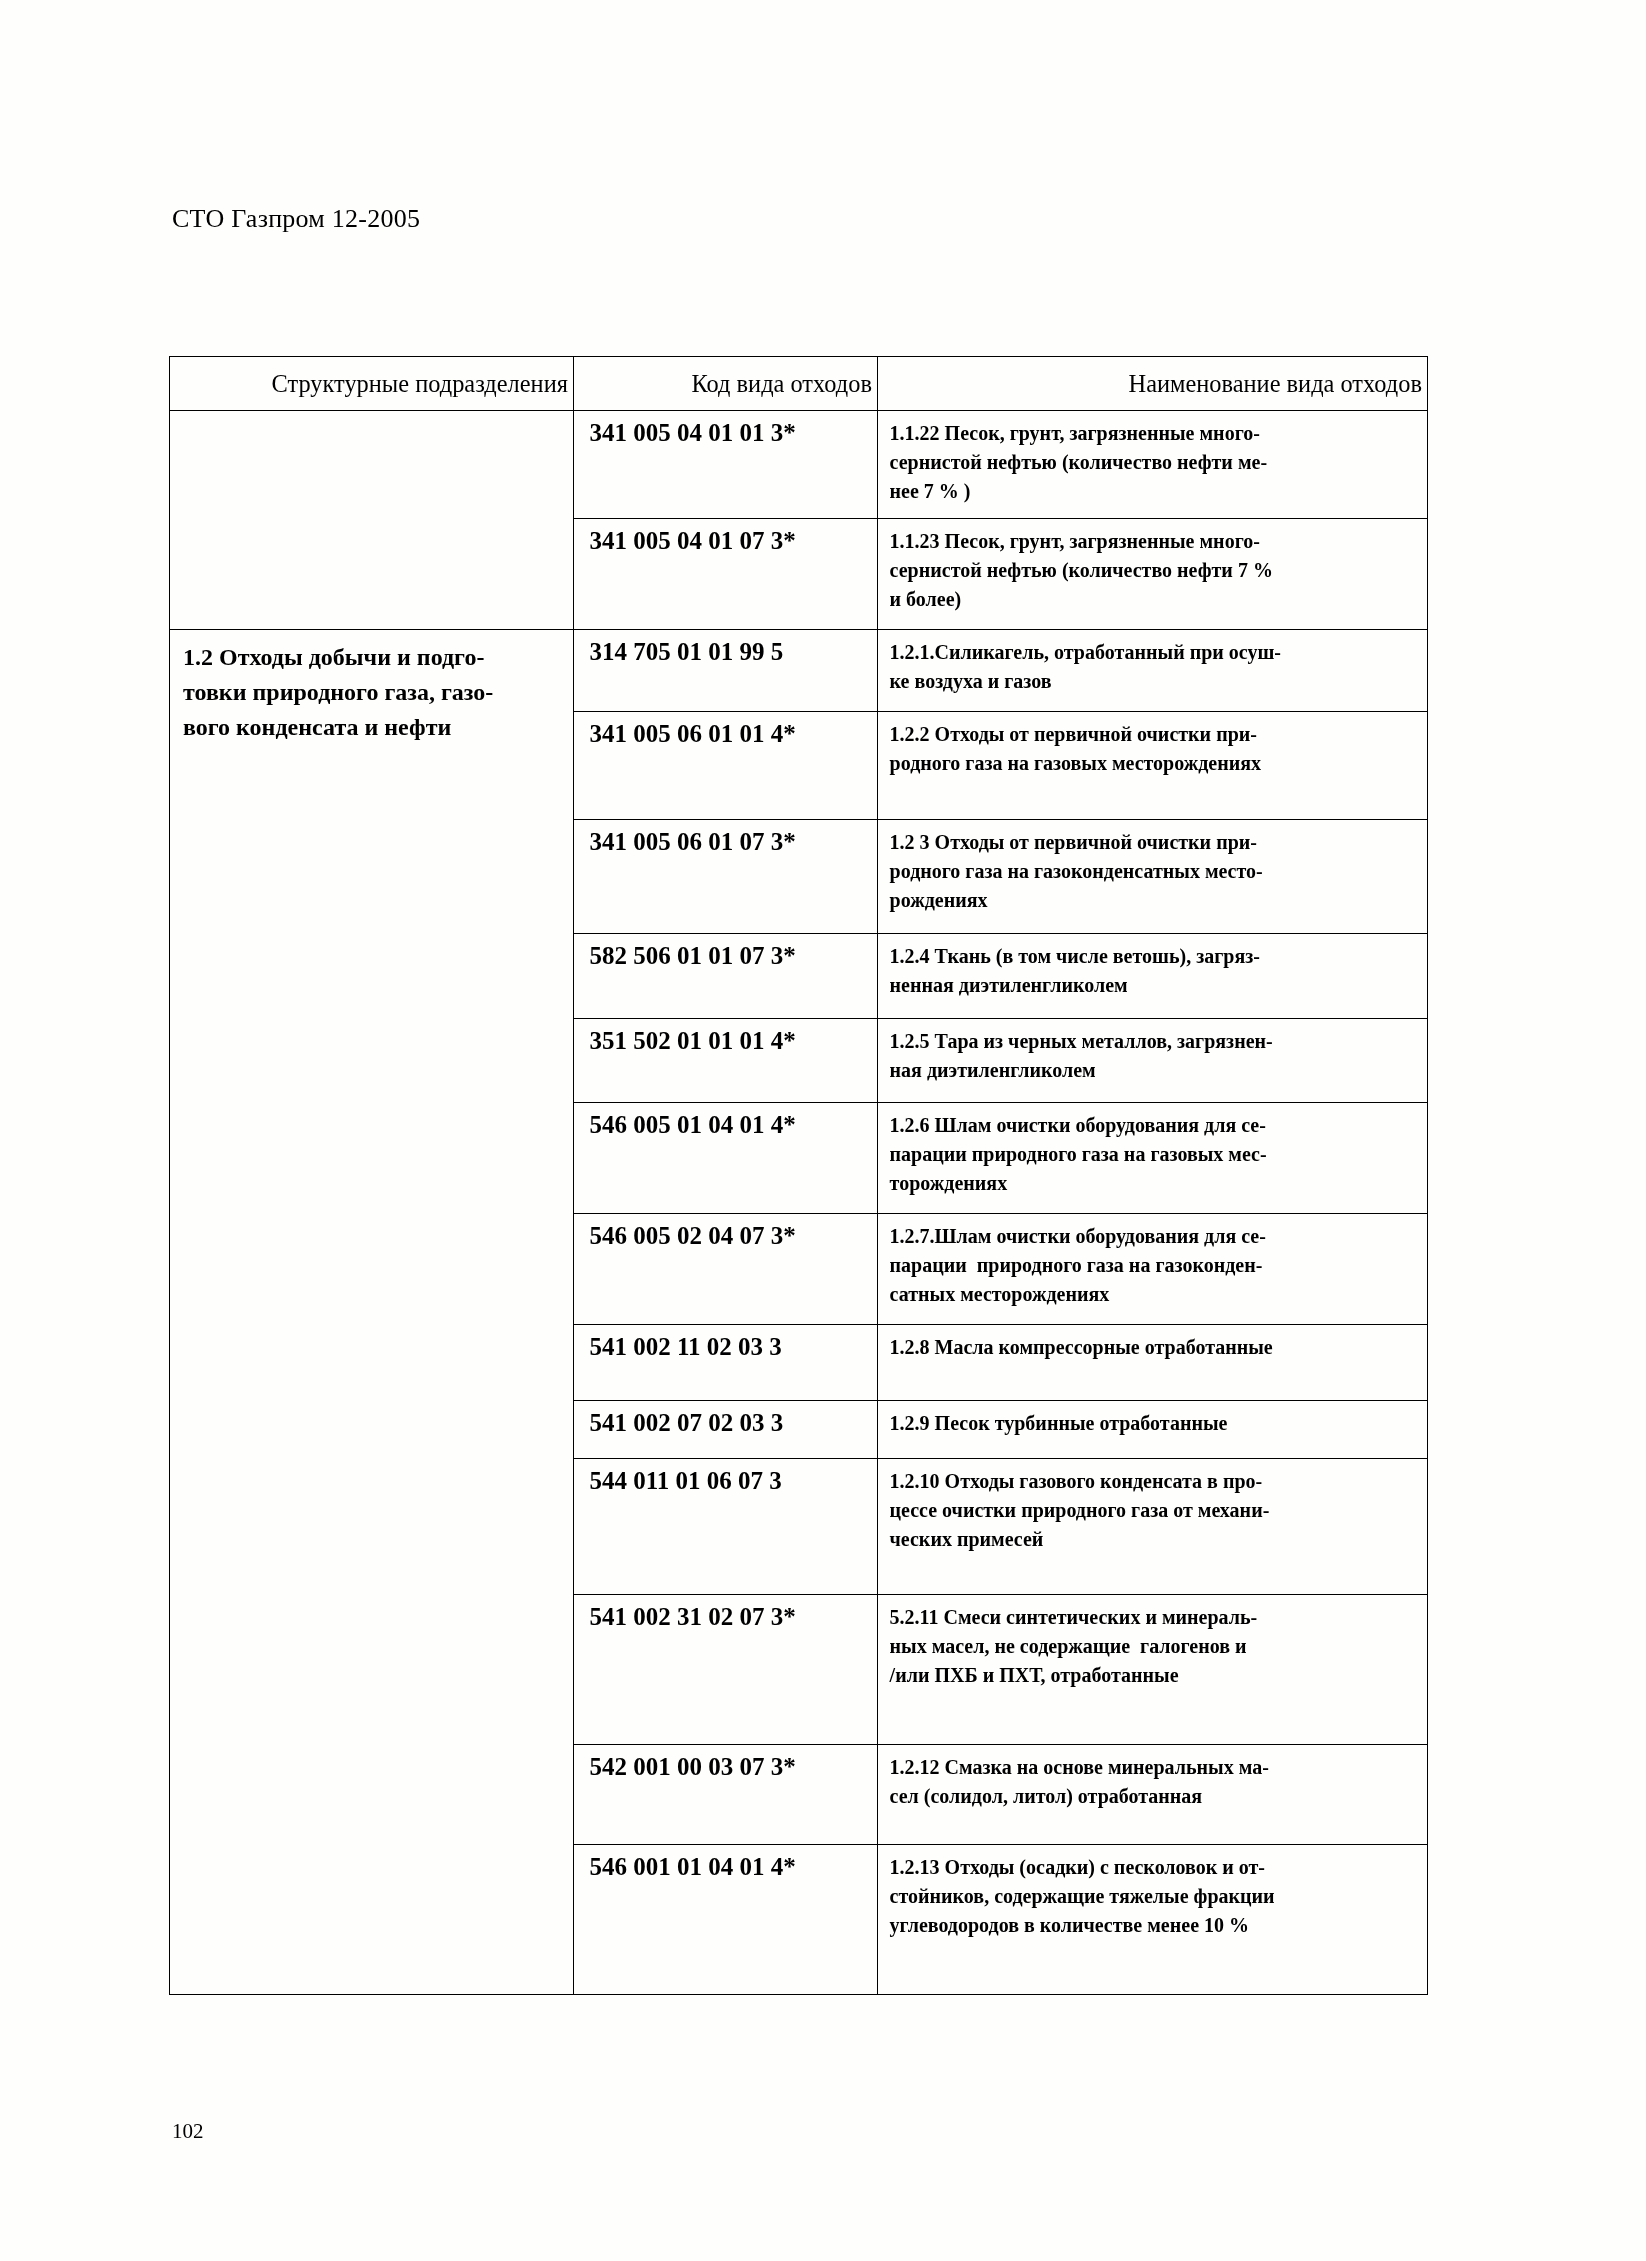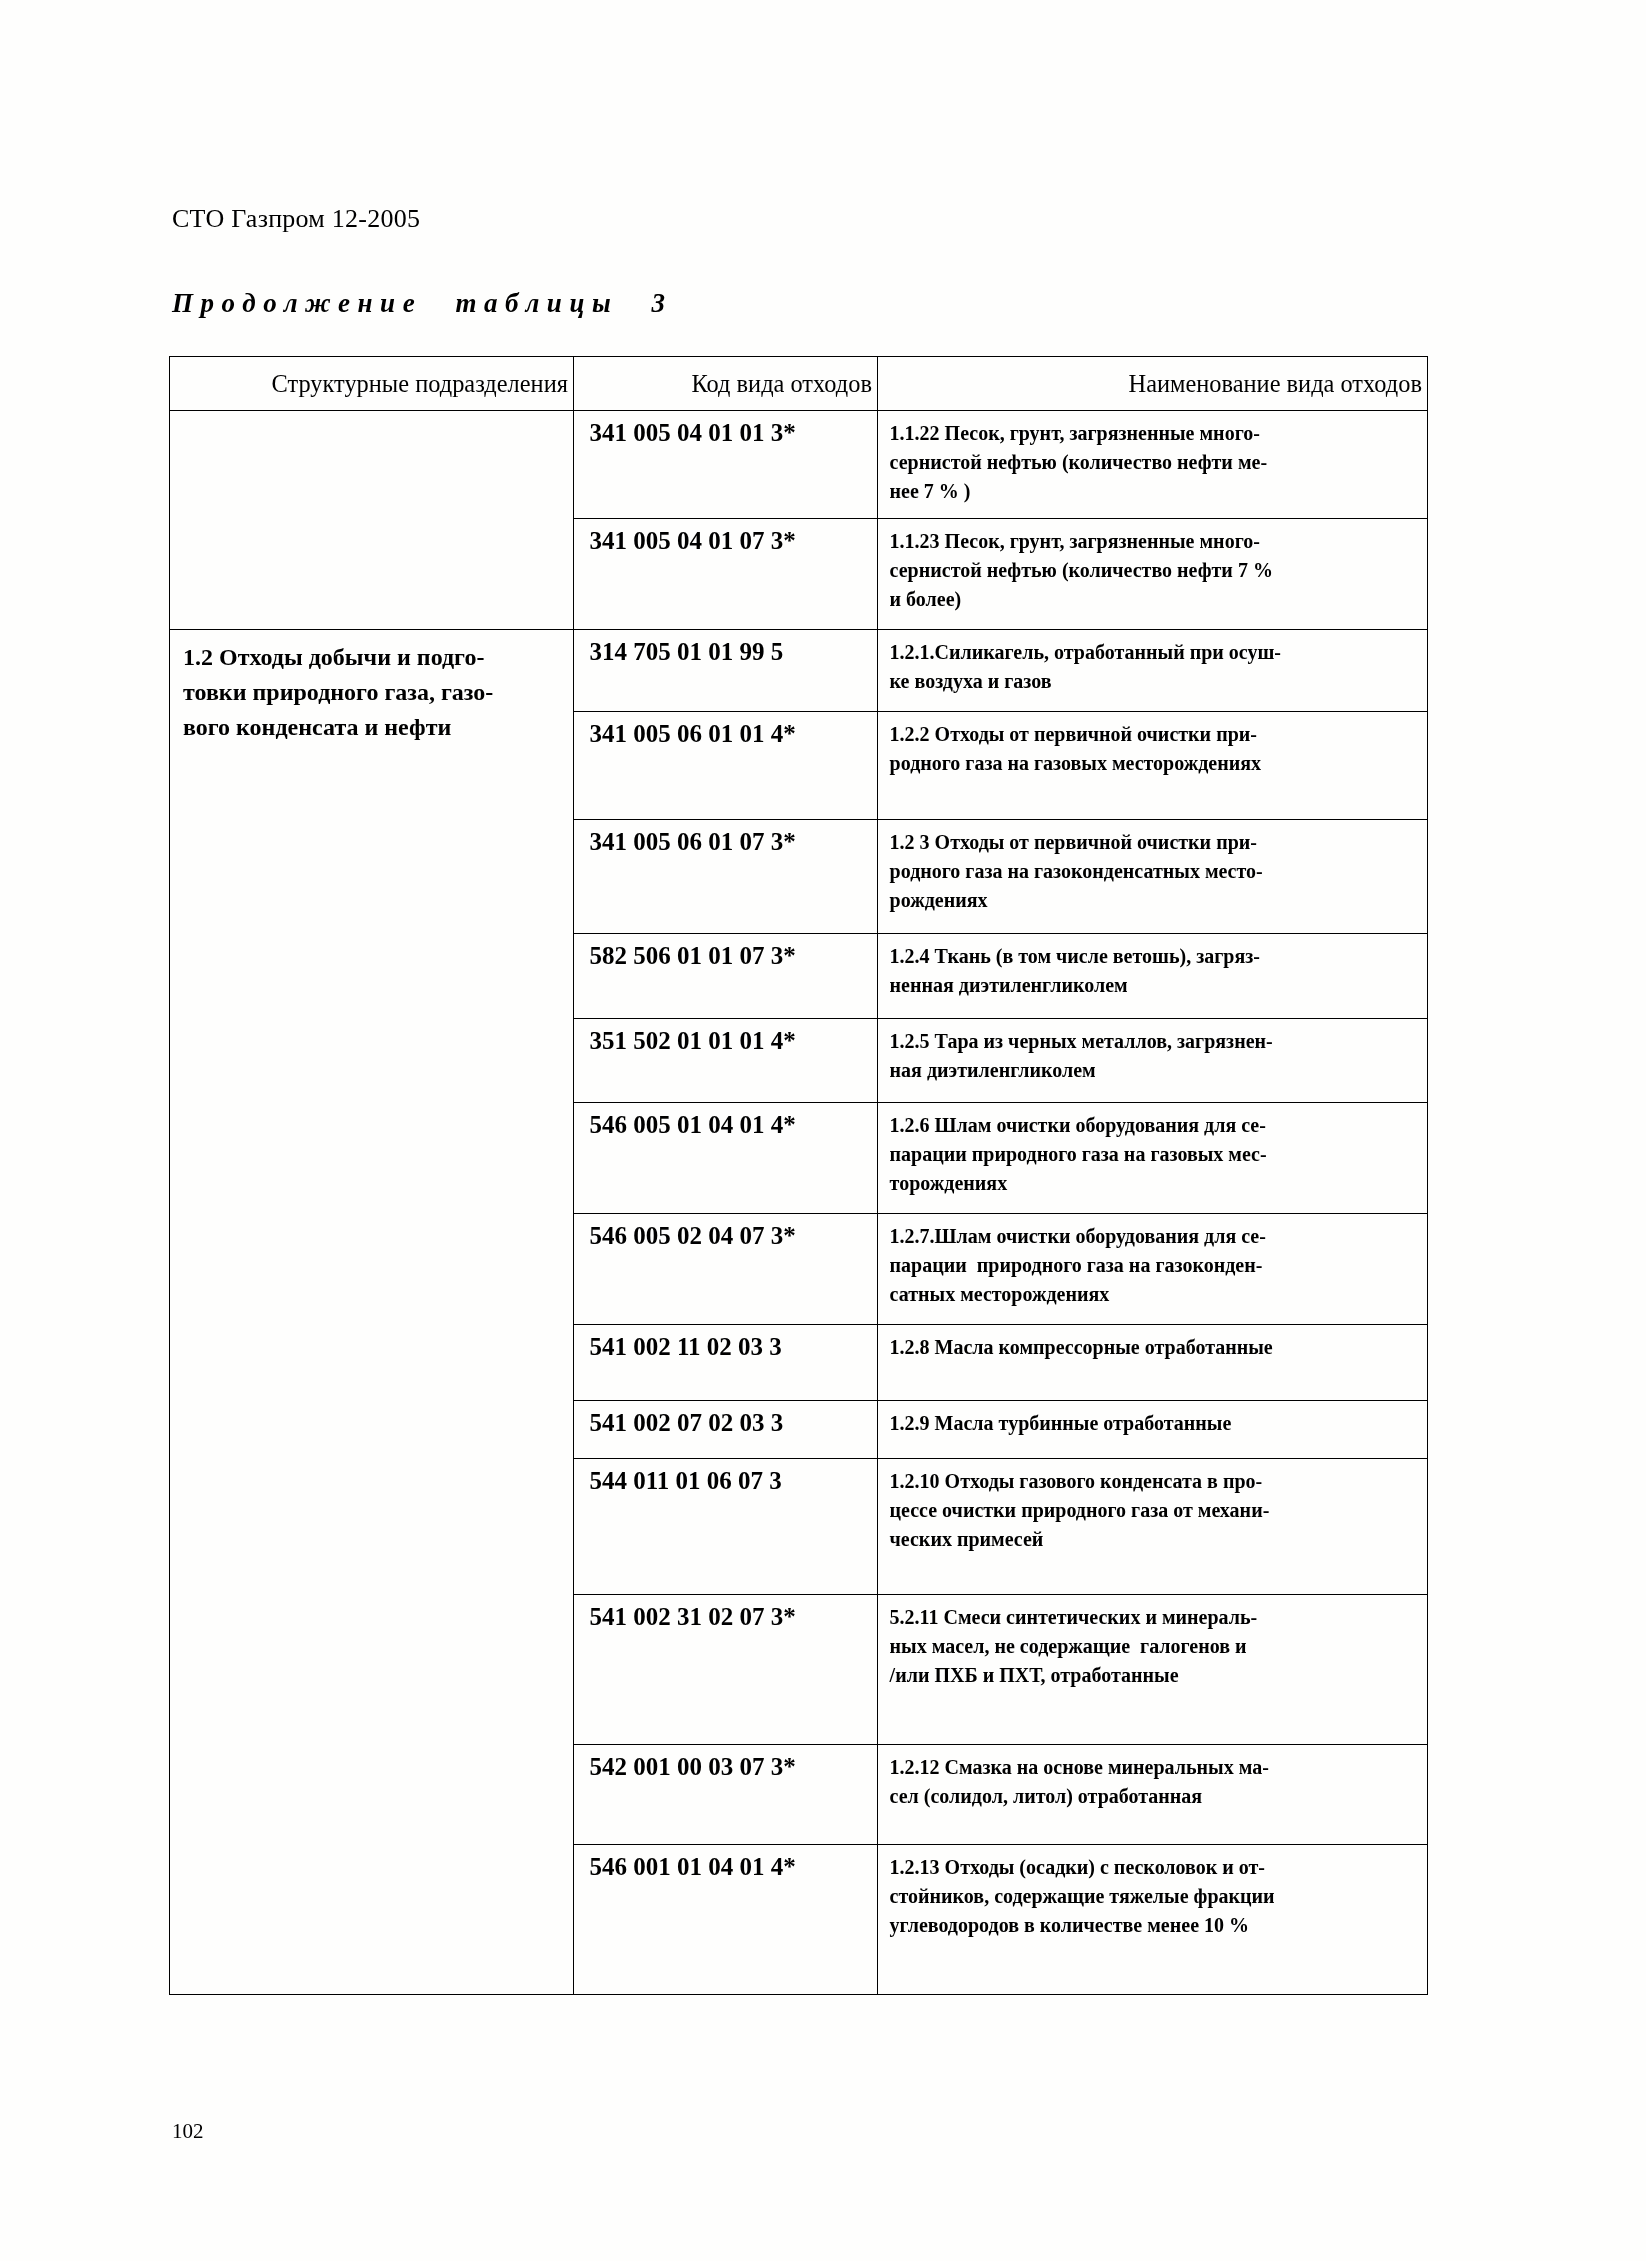--- a/index.html
+++ b/index.html
@@ -83,21 +83,20 @@
     font-weight: 400;
   }
 </style>
 </head>
 <body>
 
 <div class="page">
 
   <div class="doc-header">СТО Газпром 12-2005</div>
 
-  <div class="table-caption">Продолжение таблицы 3</div>
 
   <table class="waste-table">
     <colgroup>
       <col style="width:404px">
       <col style="width:304px">
       <col style="width:550px">
     </colgroup>
     <thead>
       <tr style="height:54px">
         <th>Структурные подразделения</th>
@@ -160,21 +159,21 @@
         <td class="name-cell">1.2.7.Шлам очистки оборудования для се-
 парации  природного газа на газоконден-
 сатных месторождениях</td>
       </tr>
       <tr style="height:76px">
         <td class="code-cell">541 002 11 02 03 3</td>
         <td class="name-cell">1.2.8 Масла компрессорные отработанные</td>
       </tr>
       <tr style="height:58px">
         <td class="code-cell">541 002 07 02 03 3</td>
-        <td class="name-cell">1.2.9 Масла турбинные отработанные</td>
+        <td class="name-cell">1.2.9 Песок турбинные отработанные</td>
       </tr>
       <tr style="height:136px">
         <td class="code-cell">544 011 01 06 07 3</td>
         <td class="name-cell">1.2.10 Отходы газового конденсата в про-
 цессе очистки природного газа от механи-
 ческих примесей</td>
       </tr>
       <tr style="height:150px">
         <td class="code-cell">541 002 31 02 07 3*</td>
         <td class="name-cell">5.2.11 Смеси синтетических и минераль-

